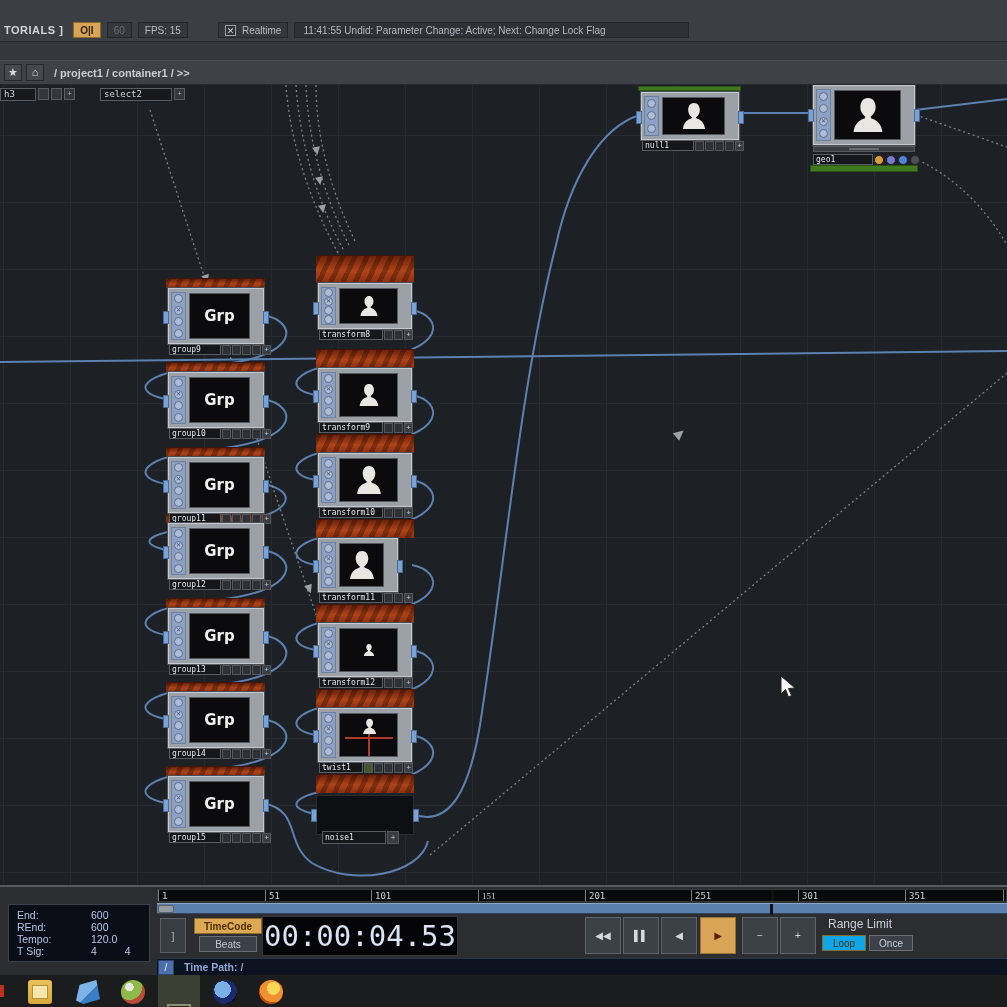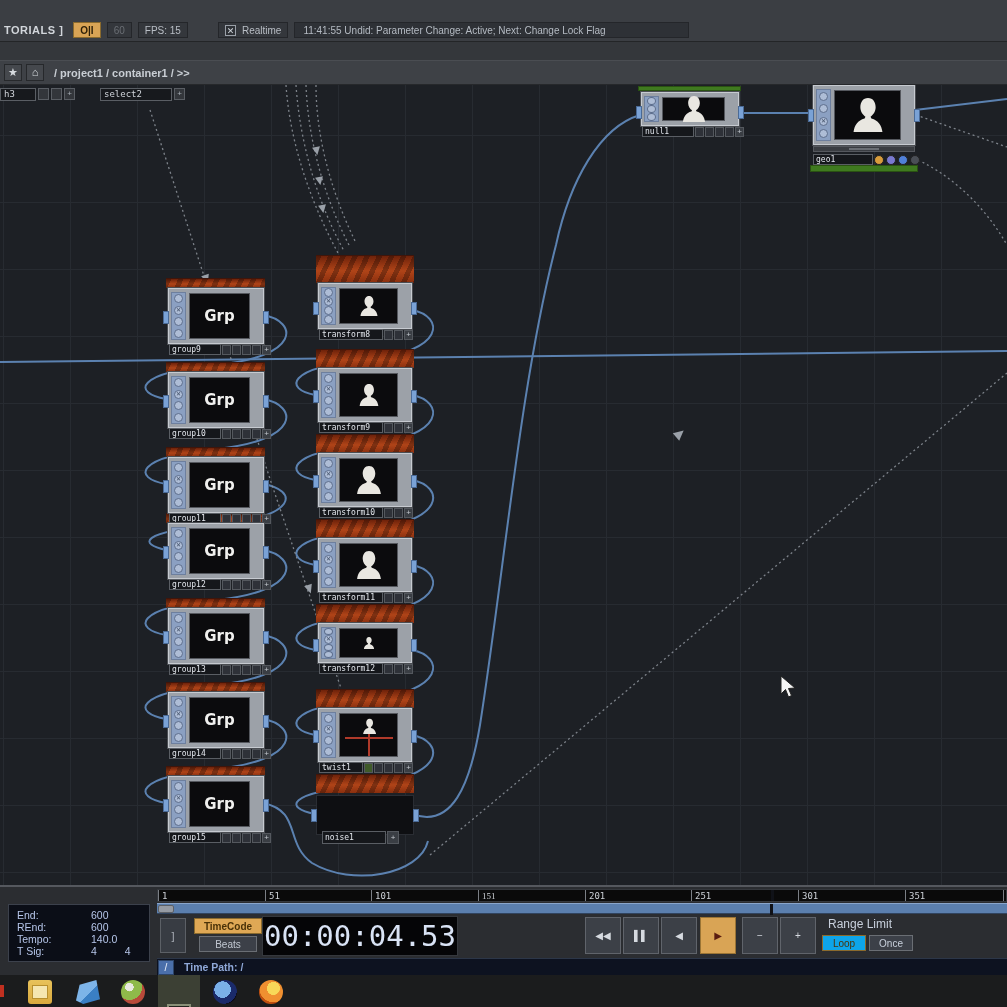--- a/index.html
+++ b/index.html
@@ -169,21 +169,21 @@
   </svg>
 
   <span class="pname" style="left:0;top:3px;width:36px;">h3</span>
   <span class="psq" style="left:38px;top:3px;"></span>
   <span class="psq" style="left:51px;top:3px;"></span>
   <span class="psq" style="left:64px;top:3px;">+</span>
   <span class="pname" style="left:100px;top:3px;width:72px;">select2</span>
   <span class="psq" style="left:174px;top:3px;">+</span>
 
   <div class="greenbar" style="left:638px;top:1px;width:103px;height:5px;"></div>
-  <div class="node" style="left:641px;top:7px;width:98px;height:34px;">
+  <div class="node" style="left:641px;top:7px;width:98px;height:48px;">
     <div class="nflagcol">
         <span class="fdot"></span>
         <span class="fdot"></span>
         <span class="fdot"></span>
       </div>
     <div class="viewer">
       <svg class="bust" width="26" height="32" viewBox="0 0 40 44">
           <path d="M20,2 C26,2 29,7 29,13 C29,18 26,22 23,24 L24,26 C32,28 36,34 37,42 L3,42 C4,34 8,28 16,26 L17,24 C14,22 11,18 11,13 C11,7 14,2 20,2 Z"></path>
         </svg>
     </div>
@@ -470,21 +470,21 @@
       <span class="conn out"></span>
     <div class="nlabelrow">
         <span class="nname" style="min-width:64px;">transform10</span>
       <span class="nflags">
           <span class="fsq"></span>
           <span class="fsq"></span>
           <span class="fsq plus">+</span>
         </span>
       </div>
   </div>
-  <div class="node" style="left:318px;top:453px;width:94px;height:54px;">
+  <div class="node" style="left:318px;top:453px;width:80px;height:54px;">
     <div class="nflagcol">
         <span class="fdot"></span>
         <span class="fdot">✕</span>
         <span class="fdot"></span>
         <span class="fdot"></span>
       </div>
     <div class="viewer">
       <svg class="bust" width="28" height="36" viewBox="0 0 40 44">
           <path d="M20,2 C26,2 29,7 29,13 C29,18 26,22 23,24 L24,26 C32,28 36,34 37,42 L3,42 C4,34 8,28 16,26 L17,24 C14,22 11,18 11,13 C11,7 14,2 20,2 Z"></path>
         </svg>
@@ -493,21 +493,21 @@
       <span class="conn out"></span>
     <div class="nlabelrow">
         <span class="nname" style="min-width:64px;">transform11</span>
       <span class="nflags">
           <span class="fsq"></span>
           <span class="fsq"></span>
           <span class="fsq plus">+</span>
         </span>
       </div>
   </div>
-  <div class="node" style="left:318px;top:538px;width:94px;height:40px;">
+  <div class="node" style="left:318px;top:538px;width:94px;height:54px;">
     <div class="nflagcol">
         <span class="fdot"></span>
         <span class="fdot">✕</span>
         <span class="fdot"></span>
         <span class="fdot"></span>
       </div>
     <div class="viewer">
       <svg class="bust" width="12" height="18" viewBox="0 0 40 44">
           <path d="M20,2 C26,2 29,7 29,13 C29,18 26,22 23,24 L24,26 C32,28 36,34 37,42 L3,42 C4,34 8,28 16,26 L17,24 C14,22 11,18 11,13 C11,7 14,2 20,2 Z"></path>
         </svg>
@@ -570,21 +570,21 @@
     <div class="inforow">
         <span class="l">End:</span>
         <span class="v">600</span>
       </div>
     <div class="inforow">
         <span class="l">REnd:</span>
         <span class="v">600</span>
       </div>
     <div class="inforow">
         <span class="l">Tempo:</span>
-        <span class="v">140.0</span>
+        <span class="v">120.0</span>
       </div>
     <div class="inforow">
         <span class="l">T Sig:</span>
         <span class="v">4</span>
         <span class="v2">4</span>
       </div>
   </div>
 
   <div class="ruler">
     <span class="tick" style="left:0;">1</span>

